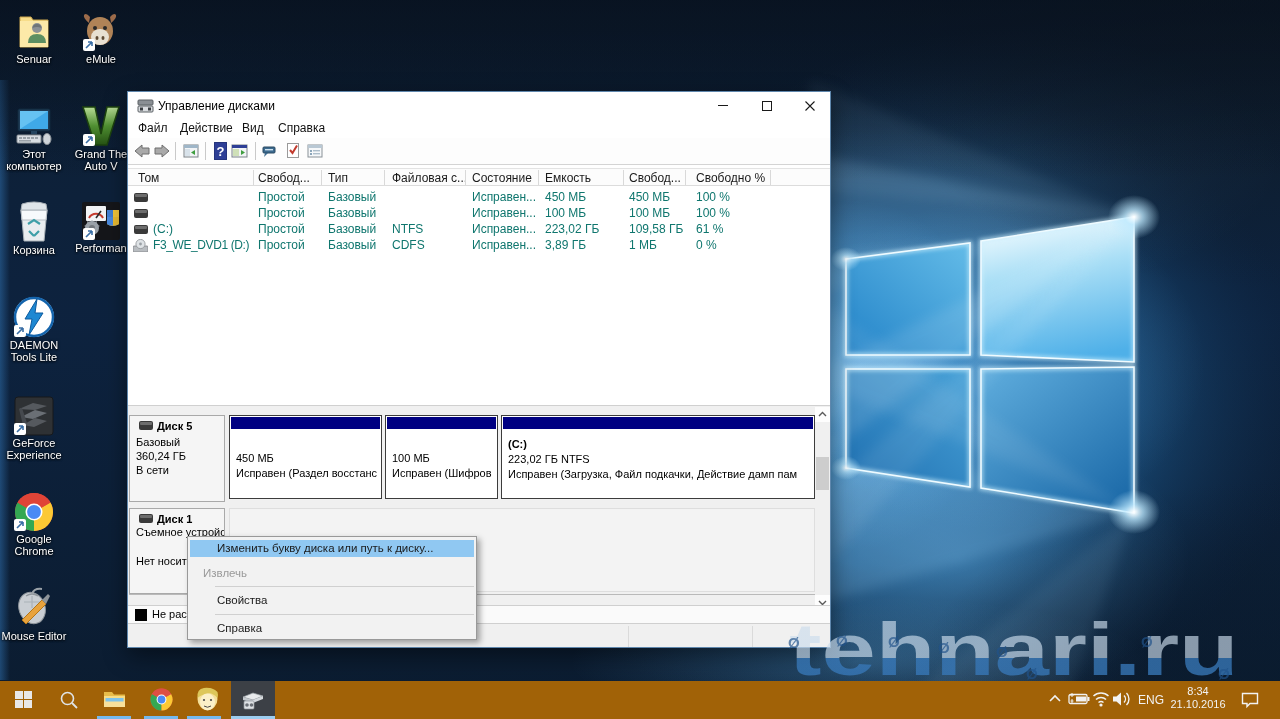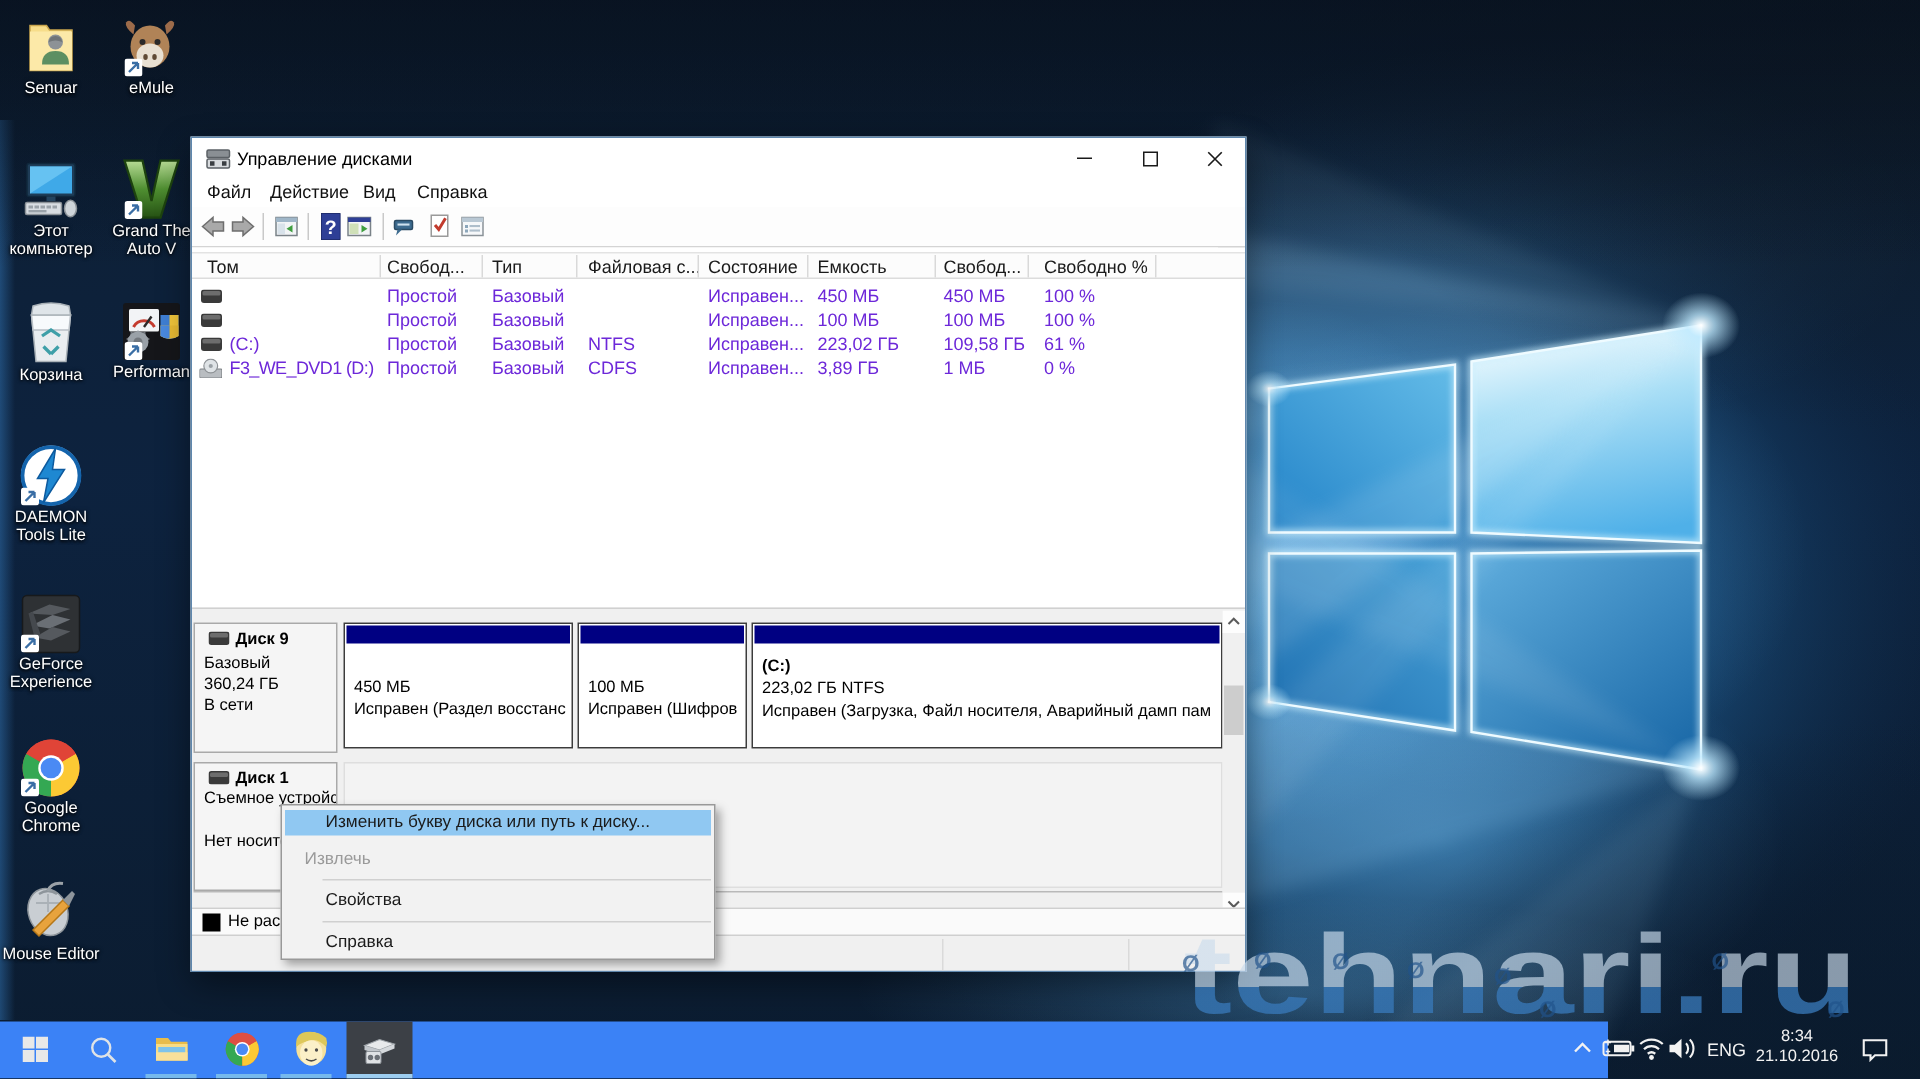--- a/index.html
+++ b/index.html
@@ -16,35 +16,35 @@
 #menubar{position:absolute;left:0;top:27px;width:702px;height:19px;background:#fff;font-size:12px;color:#111;}
 #menubar span{position:absolute;top:2px;}
 
 #toolbar{position:absolute;left:0;top:46px;width:702px;height:27px;background:#fdfdfd;border-bottom:1px solid #d4d4d4;box-sizing:border-box;}
 .tsep{position:absolute;top:4px;width:1px;height:18px;background:#c9c9c9;}
 
 #listpane{position:absolute;left:0;top:73px;width:684px;height:240px;background:#fff;}
 #lhead{position:absolute;left:0;top:3px;width:702px;height:18px;background:#fcfcfc;border-top:1px solid #e3e3e3;border-bottom:1px solid #dcdcdc;box-sizing:border-box;font-size:12px;color:#1a1a1a;}
 #lhead span{position:absolute;top:2px;}
 .hsep{position:absolute;top:1px;width:1px;height:15px;background:#d9d9d9;}
-.lrow{position:absolute;left:0;width:702px;height:16px;font-size:12px;color:#6d28d9;}
+.lrow{position:absolute;left:0;width:702px;height:16px;font-size:12px;color:#0f766e;}
 .lrow span{position:absolute;top:1px;}
 
 #botpane{position:absolute;left:0;top:313px;width:702px;height:242px;background:#f0f0f0;border-top:1px solid #d0d0d0;box-sizing:border-box;}
 .diskpanel{position:absolute;left:1px;width:96px;background:#f5f5f5;border:1px solid #a9a9a9;box-sizing:border-box;font-size:11px;color:#000;}
 .pbox{position:absolute;background:#fff;border:1px solid #3c3c3c;box-sizing:border-box;font-size:11px;color:#000;overflow:hidden;}
 .pbar{position:absolute;left:1px;top:1px;right:1px;height:12px;background:#000082;}
 
 #vscroll{position:absolute;left:687px;top:0px;width:15px;height:200px;background:#f0f0f0;}
 
 #legend{position:absolute;left:0;top:513px;width:702px;height:19px;background:#fafafa;border-top:1px solid #cfcfcf;border-bottom:1px solid #cfcfcf;box-sizing:border-box;}
 
 #ctx{position:absolute;left:187px;top:536px;width:290px;height:104px;background:#f2f2f2;border:1px solid #999;box-sizing:border-box;box-shadow:3px 3px 6px rgba(0,0,0,0.35);font-size:11.5px;color:#1b1b1b;}
 
-#taskbar{position:absolute;left:0;top:681px;width:1072px;height:38px;background:#3b82f6;}
+#taskbar{position:absolute;left:0;top:681px;width:1280px;height:38px;background:#a16207;}
 .ul{position:absolute;top:35px;height:3px;background:#76b9ed;}
 
 .dicon{position:absolute;width:76px;text-align:center;color:#fff;font-size:11px;text-shadow:0 1px 2px rgba(0,0,0,0.9),0 0 3px rgba(0,0,0,0.7);line-height:12px;}
 .dicon svg{display:block;margin:0 auto;}
 
 #wm{position:absolute;left:789px;top:611px;width:400px;height:76px;font-weight:bold;
   font-size:75px;letter-spacing:0;line-height:76px;
   background:linear-gradient(to bottom, rgba(203,220,236,0.66) 0 62%, rgba(56,120,184,0.78) 62% 100%);
   -webkit-background-clip:text;background-clip:text;color:transparent;
   transform:scaleX(1.30);transform-origin:left;}
@@ -461,40 +461,40 @@
         <span style="left:501px">1 МБ</span>
         <span style="left:568px">0 %</span>
     </div>
   </div>
   <div id="botpane">
     <div class="diskpanel" style="top:9px;height:87px">
       <svg class="abs" style="left:9px;top:5px" width="14" height="9" viewBox="0 0 14 9">
           <rect width="14" height="9" rx="2" fill="#3a3a3a"></rect>
           <rect x="1" y="1" width="12" height="3" rx="1" fill="#6d6d6d"></rect>
         </svg>
-      <b class="abs" style="left:27px;top:4px">Диск 9</b>
+      <b class="abs" style="left:27px;top:4px">Диск 5</b>
       <span class="abs" style="left:6px;top:20px">Базовый</span>
       <span class="abs" style="left:6px;top:34px">360,24 ГБ</span>
       <span class="abs" style="left:6px;top:48px">В сети</span>
     </div>
     <div class="pbox" style="left:101px;top:9px;width:153px;height:84px">
       <div class="pbar"></div>
       <span class="abs" style="left:6px;top:36px">450 МБ</span>
       <span class="abs" style="left:6px;top:51px;white-space:nowrap">Исправен (Раздел восстанс</span>
     </div>
     <div class="pbox" style="left:257px;top:9px;width:113px;height:84px">
       <div class="pbar"></div>
       <span class="abs" style="left:6px;top:36px">100 МБ</span>
       <span class="abs" style="left:6px;top:51px;white-space:nowrap">Исправен (Шифров</span>
     </div>
     <div class="pbox" style="left:373px;top:9px;width:314px;height:84px">
       <div class="pbar"></div>
       <span class="abs" style="left:6px;top:22px;font-weight:bold">(C:)</span>
       <span class="abs" style="left:6px;top:37px">223,02 ГБ NTFS</span>
-      <span class="abs" style="left:6px;top:52px;white-space:nowrap">Исправен (Загрузка, Файл носителя, Аварийный дамп пам</span>
+      <span class="abs" style="left:6px;top:52px;white-space:nowrap">Исправен (Загрузка, Файл подкачки, Действие дамп пам</span>
     </div>
     <div class="diskpanel" style="top:102px;height:86px;overflow:hidden;white-space:nowrap">
       <svg class="abs" style="left:9px;top:5px" width="14" height="9" viewBox="0 0 14 9">
           <rect width="14" height="9" rx="2" fill="#3a3a3a"></rect>
           <rect x="1" y="1" width="12" height="3" rx="1" fill="#6d6d6d"></rect>
         </svg>
       <b class="abs" style="left:27px;top:4px">Диск 1</b>
       <span class="abs" style="left:6px;top:17px">Съемное устройство</span>
       <span class="abs" style="left:6px;top:46px">Нет носителя</span>
     </div>

